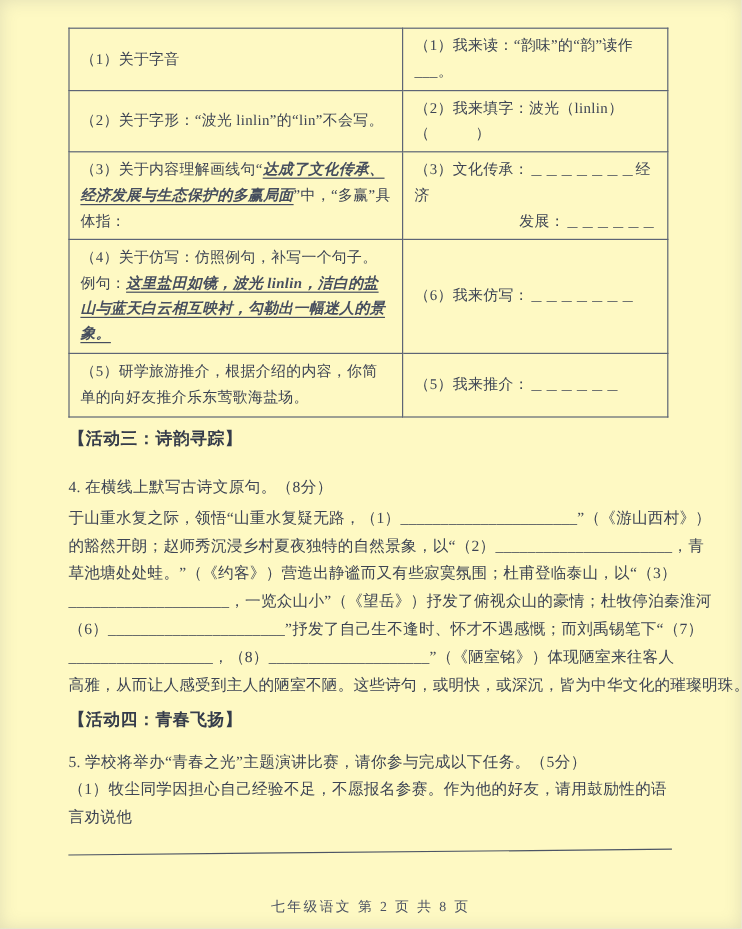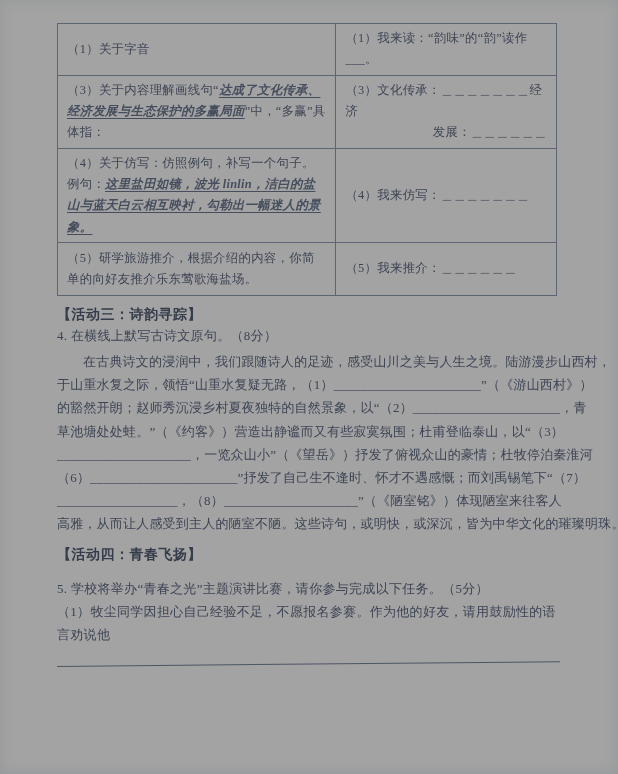--- a/index.html
+++ b/index.html
@@ -1,20 +1,20 @@
 <!DOCTYPE html>
 <html><head>
 <meta charset="utf-8">
 <style>
   * { margin:0; padding:0; box-sizing:border-box; }
   html,body { background:#e8eaea; }
   .sheet {
     position:relative;
     width:618px; height:774px;
-    background:#a3a3a3;
+    background:#fef9c3;
     font-family:"Liberation Serif","DejaVu Serif",serif;
     color:#3d4454;
     overflow:hidden;
     box-shadow:inset 0 0 14px rgba(90,98,110,0.18);
   }
   .content { position:absolute; left:57px; top:23px; width:503px; }
 
   
   table.qtable {
     width:500px; border-collapse:collapse;
@@ -36,21 +36,21 @@
     text-underline-offset:3px;
     color:#464e5e;
   }
   .rline2 { display:block;text-align:right; }
 
   
   .sec-header {
     font-weight:bold; font-size:14px; letter-spacing:0.5px;
     margin-top:9px; line-height:20px; color:#353c4a;
   }
-  .qstem { font-size:13px; line-height:22px; margin-top:0; letter-spacing:0.3px; }
+  .qstem { font-size:13px; line-height:22px; margin-top:18px; letter-spacing:0.3px; }
   .para { margin-top:3px; }
   .pline {
     font-size:13px; line-height:23.2px; letter-spacing:0.2px;
     text-align:justify; text-align-last:justify;
     white-space:nowrap;
   }
   .pline.indent { text-indent:2em; }
 
   .sub-line { font-size:13px; line-height:23px; letter-spacing:0.3px; }
   .mt2 { margin-top:13px; }
@@ -76,50 +76,54 @@
 
 <div class="sheet">
   <div class="content">
 
     <table class="qtable">
       <tbody>
         <tr style="height:37px;">
           <td class="lcol">（1）关于字音</td>
           <td class="rcol">（1）我来读：“韵味”的“韵”读作___。</td>
         </tr>
+        <tr style="height:31px;">
+          <td class="lcol">（2）关于字形：“波光 linlin”的“lin”不会写。</td>
+          <td class="rcol">（2）我来填字：波光（linlin）（　　　）</td>
+        </tr>
         <tr style="height:59px;">
           <td class="lcol"><span>（3）关于内容理解画线句“</span><span class="useg">达成了文化传承、经济发展与生态保护的多赢局面</span><span>”中，“多赢”具体指：</span></td>
           <td class="rcol"><span>（3）文化传承：＿＿＿＿＿＿＿经济</span><span class="rline2">发展：＿＿＿＿＿＿</span></td>
         </tr>
         <tr style="height:82px;">
           <td class="lcol"><span>（4）关于仿写：仿照例句，补写一个句子。例句：</span><span class="useg">这里盐田如镜，波光 linlin，洁白的盐山与蓝天白云相互映衬，勾勒出一幅迷人的景象。</span></td>
-          <td class="rcol">（4）我来仿写：＿＿＿＿＿＿＿</td>
+          <td class="rcol">（6）我来仿写：＿＿＿＿＿＿＿</td>
         </tr>
         <tr style="height:53px;">
           <td class="lcol">（5）研学旅游推介，根据介绍的内容，你简单的向好友推介乐东莺歌海盐场。</td>
           <td class="rcol">（5）我来推介：＿＿＿＿＿＿</td>
         </tr>
       </tbody>
     </table>
 
     <div class="sec-header">【活动三：诗韵寻踪】</div>
     <div class="qstem">4. 在横线上默写古诗文原句。（8分）</div>
 
     <div class="para">
-      <div class="pline indent">在古典诗文的浸润中，我们跟随诗人的足迹，感受山川之美与人生之境。陆游漫步山西村，</div>
       <div class="pline">于山重水复之际，领悟“山重水复疑无路，（1）______________________”（《游山西村》）</div>
       <div class="pline">的豁然开朗；赵师秀沉浸乡村夏夜独特的自然景象，以“（2）______________________，青</div>
       <div class="pline">草池塘处处蛙。”（《约客》）营造出静谧而又有些寂寞氛围；杜甫登临泰山，以“（3）</div>
       <div class="pline">____________________，一览众山小”（《望岳》）抒发了俯视众山的豪情；杜牧停泊秦淮河</div>
       <div class="pline">（6）______________________”抒发了自己生不逢时、怀才不遇感慨；而刘禹锡笔下“（7）</div>
       <div class="pline">__________________，（8）____________________”（《陋室铭》）体现陋室来往客人</div>
       <div class="pline">高雅，从而让人感受到主人的陋室不陋。这些诗句，或明快，或深沉，皆为中华文化的璀璨明珠。</div>
     </div>
 
     <div class="sec-header">【活动四：青春飞扬】</div>
     <div class="qstem mt2">5. 学校将举办“青春之光”主题演讲比赛，请你参与完成以下任务。（5分）</div>
     <div class="sub-line">（1）牧尘同学因担心自己经验不足，不愿报名参赛。作为他的好友，请用鼓励性的语言劝说他</div>
 
     <div class="answer-line al1"></div>
 
   </div>
 
+  <div class="footer">七年级语文 第 2 页 共 8 页</div>
 </div>
 
 </body></html>

